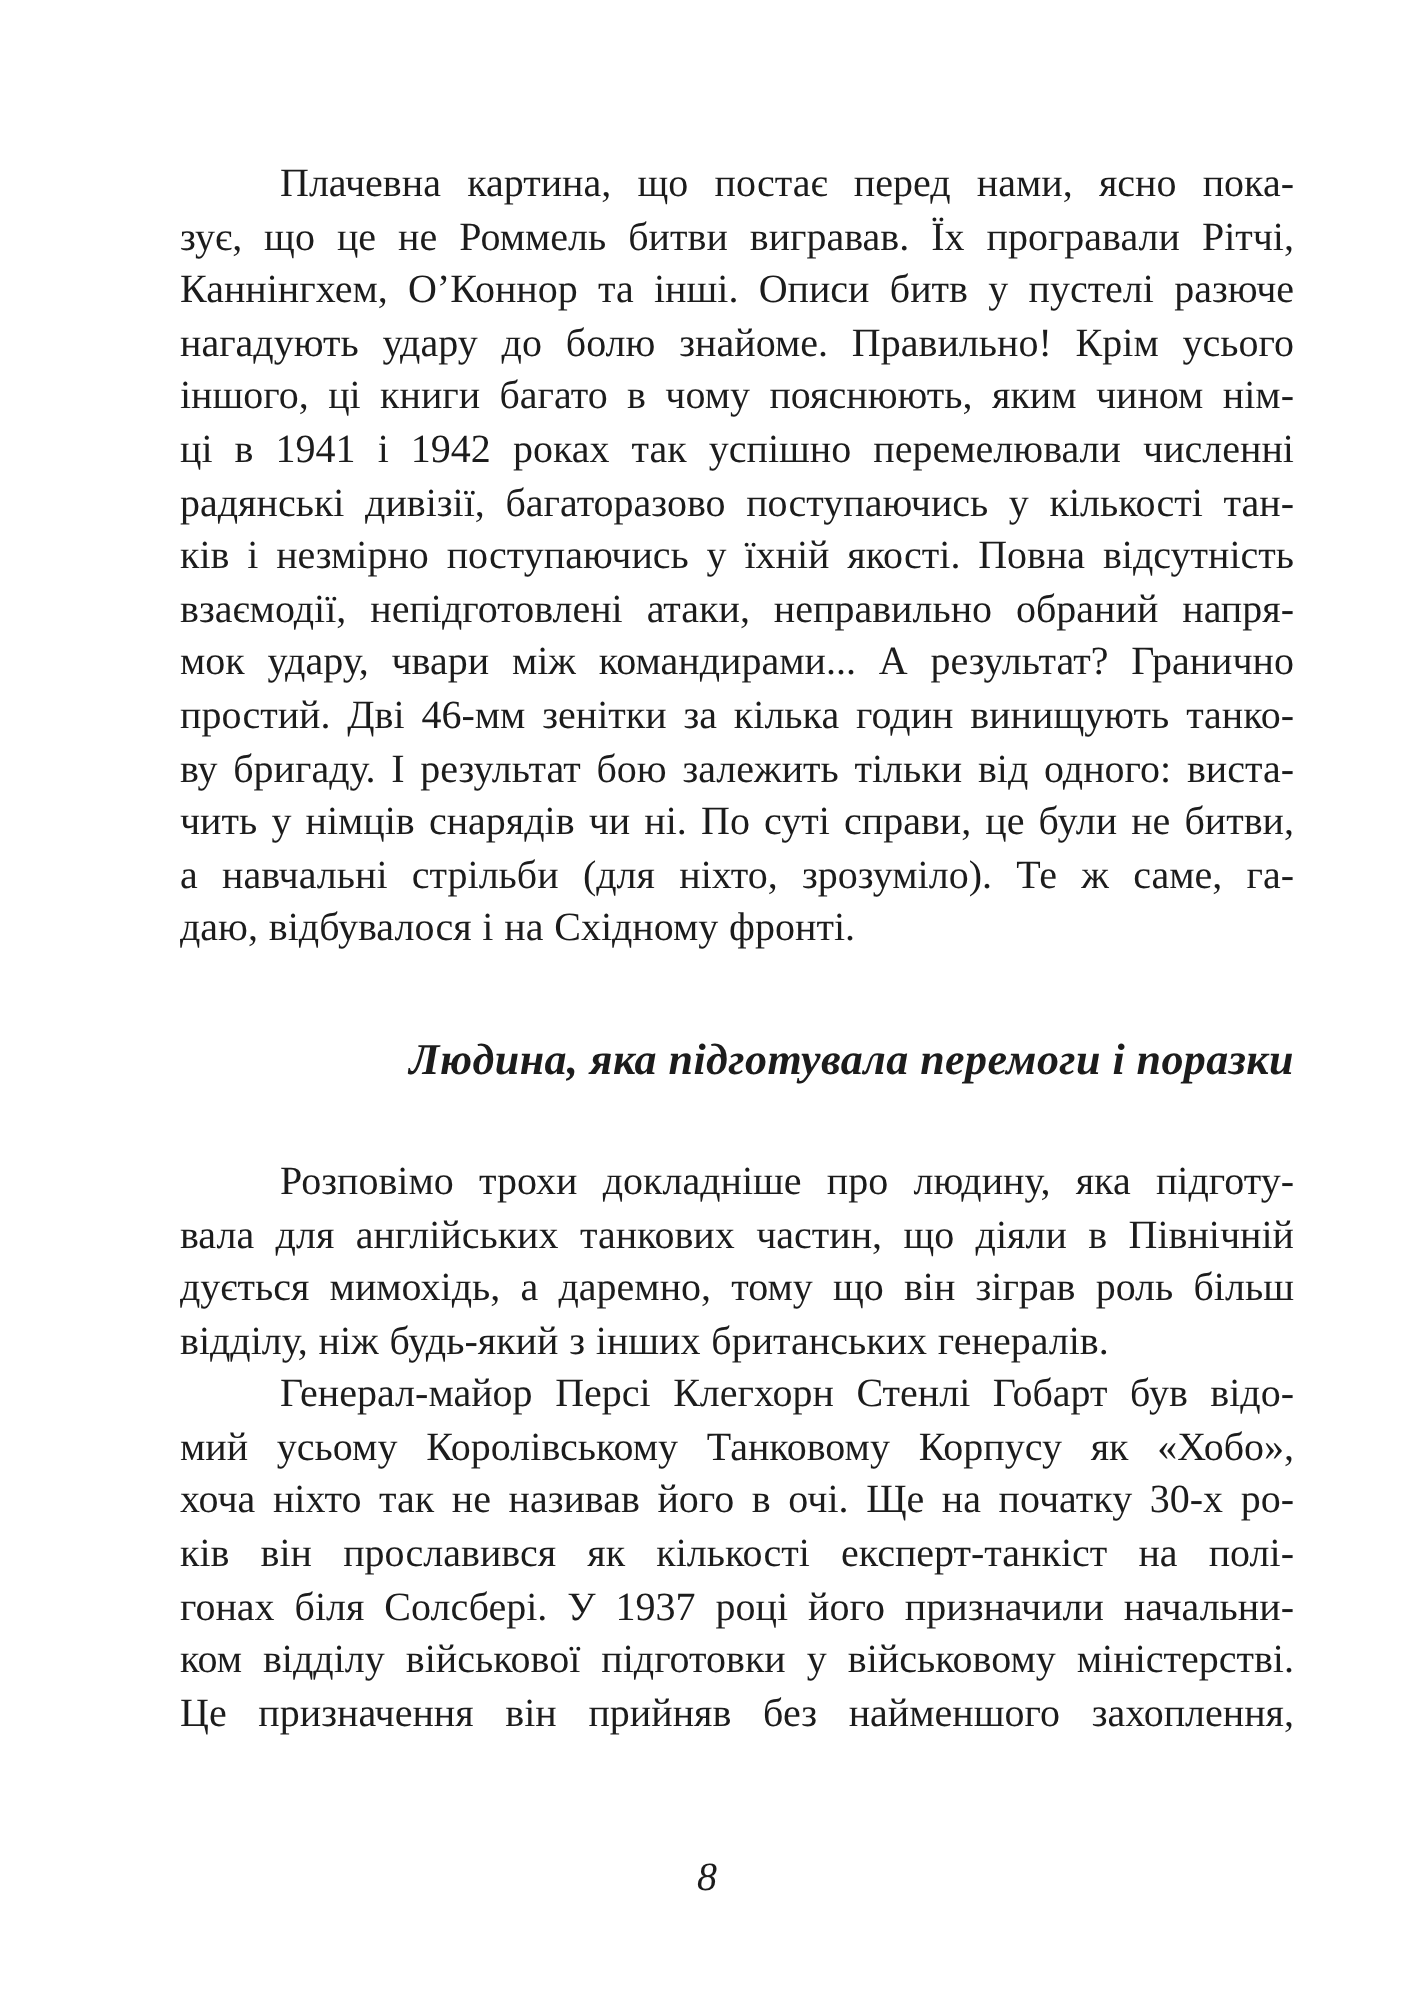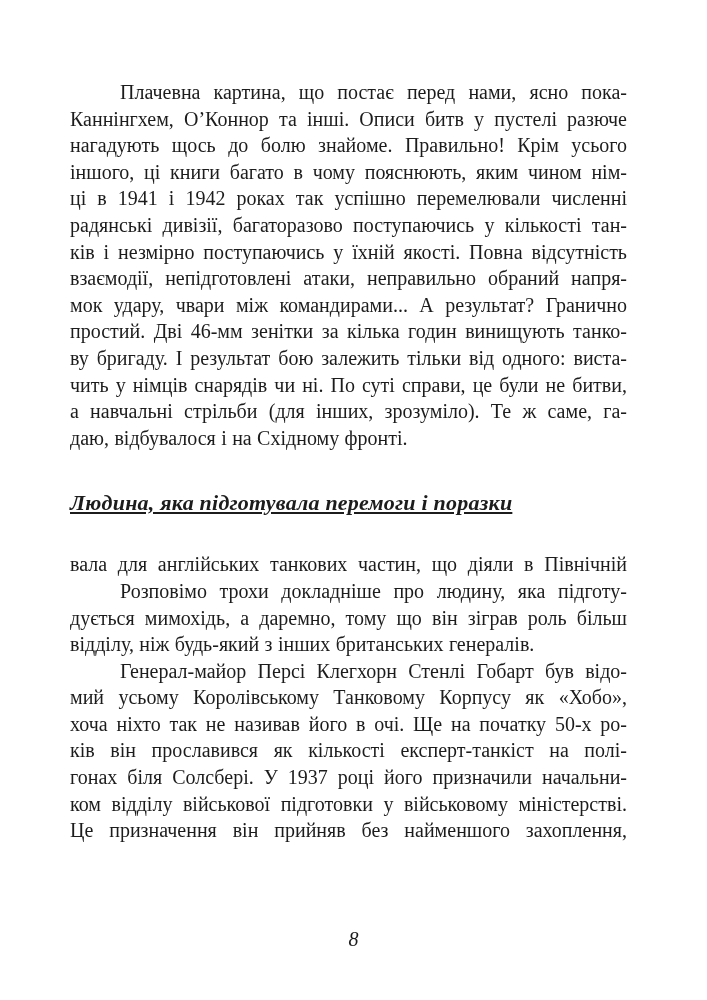--- a/index.html
+++ b/index.html
@@ -15,21 +15,21 @@
     color: #1c1c1c;
     font-family: "Liberation Serif", "DejaVu Serif", serif;
     -webkit-font-smoothing: antialiased;
   }
   .page {
     position: absolute;
     inset: 0;
   }
   .text-block {
     position: absolute;
-    left: 70px;
+    left: 90px;
     top: 79px;
     width: 557px;
   }
   .paragraph {
     margin: 0;
     padding: 0;
   }
   .line {
     font-size: 20px;
     line-height: 26.6px;
@@ -39,71 +39,71 @@
     word-spacing: 0.02em;
   }
   .line.indent {
     text-indent: 50px;
   }
   .line.flush-left {
     text-align-last: left;
   }
   .heading {
     margin: 37px 0 33px 0;
-    text-align: left;
+    text-align: right;
     font-size: 22px;
     line-height: 30px;
     font-style: italic;
     font-weight: bold;
     letter-spacing: 0.01em;
-    text-decoration: underline;
   }
   .page-number {
     position: absolute;
     top: 926px;
     left: 0;
     width: 707px;
     text-align: center;
     font-style: italic;
     font-size: 20px;
     line-height: 26px;
   }
 </style>
 </head>
 <body style="background: rgb(255, 255, 255); color: rgb(28, 28, 28);">
 
 <div class="page">
   <div class="text-block">
     <div class="paragraph">
         <div class="line indent">Плачевна картина, що постає перед нами, ясно пока-</div>
+        <div class="line">зує, що це не Роммель битви вигравав. Їх програвали Рітчі,</div>
         <div class="line">Каннінгхем, О’Коннор та інші. Описи битв у пустелі разюче</div>
-        <div class="line">нагадують щось до болю знайоме. Правильно! Крім усього</div>
+        <div class="line">нагадують удару до болю знайоме. Правильно! Крім усього</div>
         <div class="line">іншого, ці книги багато в чому пояснюють, яким чином нім-</div>
         <div class="line">ці в 1941 і 1942 роках так успішно перемелювали численні</div>
         <div class="line">радянські дивізії, багаторазово поступаючись у кількості тан-</div>
         <div class="line">ків і незмірно поступаючись у їхній якості. Повна відсутність</div>
         <div class="line">взаємодії, непідготовлені атаки, неправильно обраний напря-</div>
         <div class="line">мок удару, чвари між командирами... А результат? Гранично</div>
         <div class="line">простий. Дві 46-мм зенітки за кілька годин винищують танко-</div>
         <div class="line">ву бригаду. І результат бою залежить тільки від одного: виста-</div>
         <div class="line">чить у німців снарядів чи ні. По суті справи, це були не битви,</div>
-        <div class="line">а навчальні стрільби (для інших, зрозуміло). Те ж саме, га-</div>
+        <div class="line">а навчальні стрільби (для ніхто, зрозуміло). Те ж саме, га-</div>
         <div class="line flush-left">даю, відбувалося і на Східному фронті.</div>
       </div>
     <h2 class="heading">Людина, яка підготувала перемоги і поразки</h2>
     <div class="paragraph">
+        <div class="line indent">Розповімо трохи докладніше про людину, яка підготу-</div>
         <div class="line">вала для англійських танкових частин, що діяли в Північній</div>
-        <div class="line indent">Розповімо трохи докладніше про людину, яка підготу-</div>
         <div class="line">дується мимохідь, а даремно, тому що він зіграв роль більш</div>
         <div class="line flush-left">відділу, ніж будь-який з інших британських генералів.</div>
       </div>
     <div class="paragraph">
         <div class="line indent">Генерал-майор Персі Клегхорн Стенлі Гобарт був відо-</div>
         <div class="line">мий усьому Королівському Танковому Корпусу як «Хобо»,</div>
-        <div class="line">хоча ніхто так не називав його в очі. Ще на початку 50-х ро-</div>
+        <div class="line">хоча ніхто так не називав його в очі. Ще на початку 30-х ро-</div>
         <div class="line">ків він прославився як кількості експерт-танкіст на полі-</div>
         <div class="line">гонах біля Солсбері. У 1937 році його призначили начальни-</div>
         <div class="line">ком відділу військової підготовки у військовому міністерстві.</div>
         <div class="line">Це призначення він прийняв без найменшого захоплення,</div>
       </div>
   </div>
   <div class="page-number">8</div>
 </div>
 
 </body></html>

